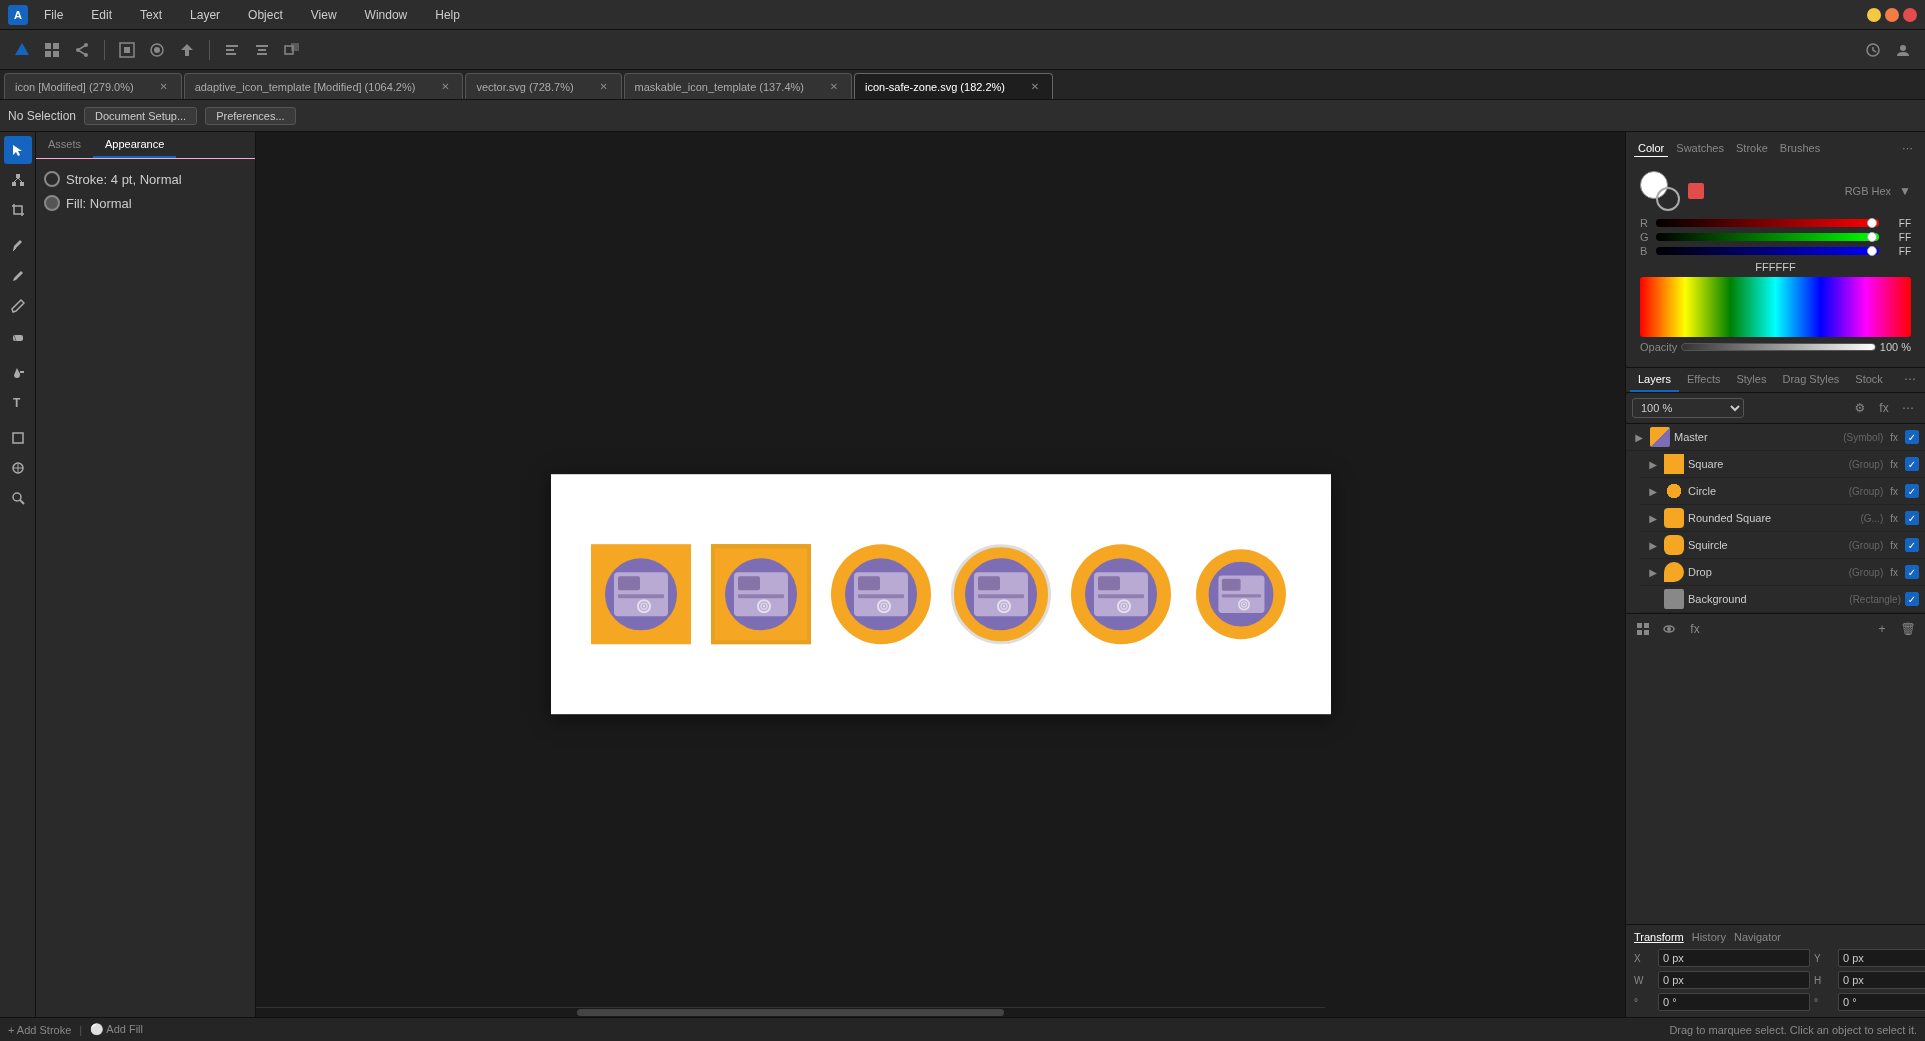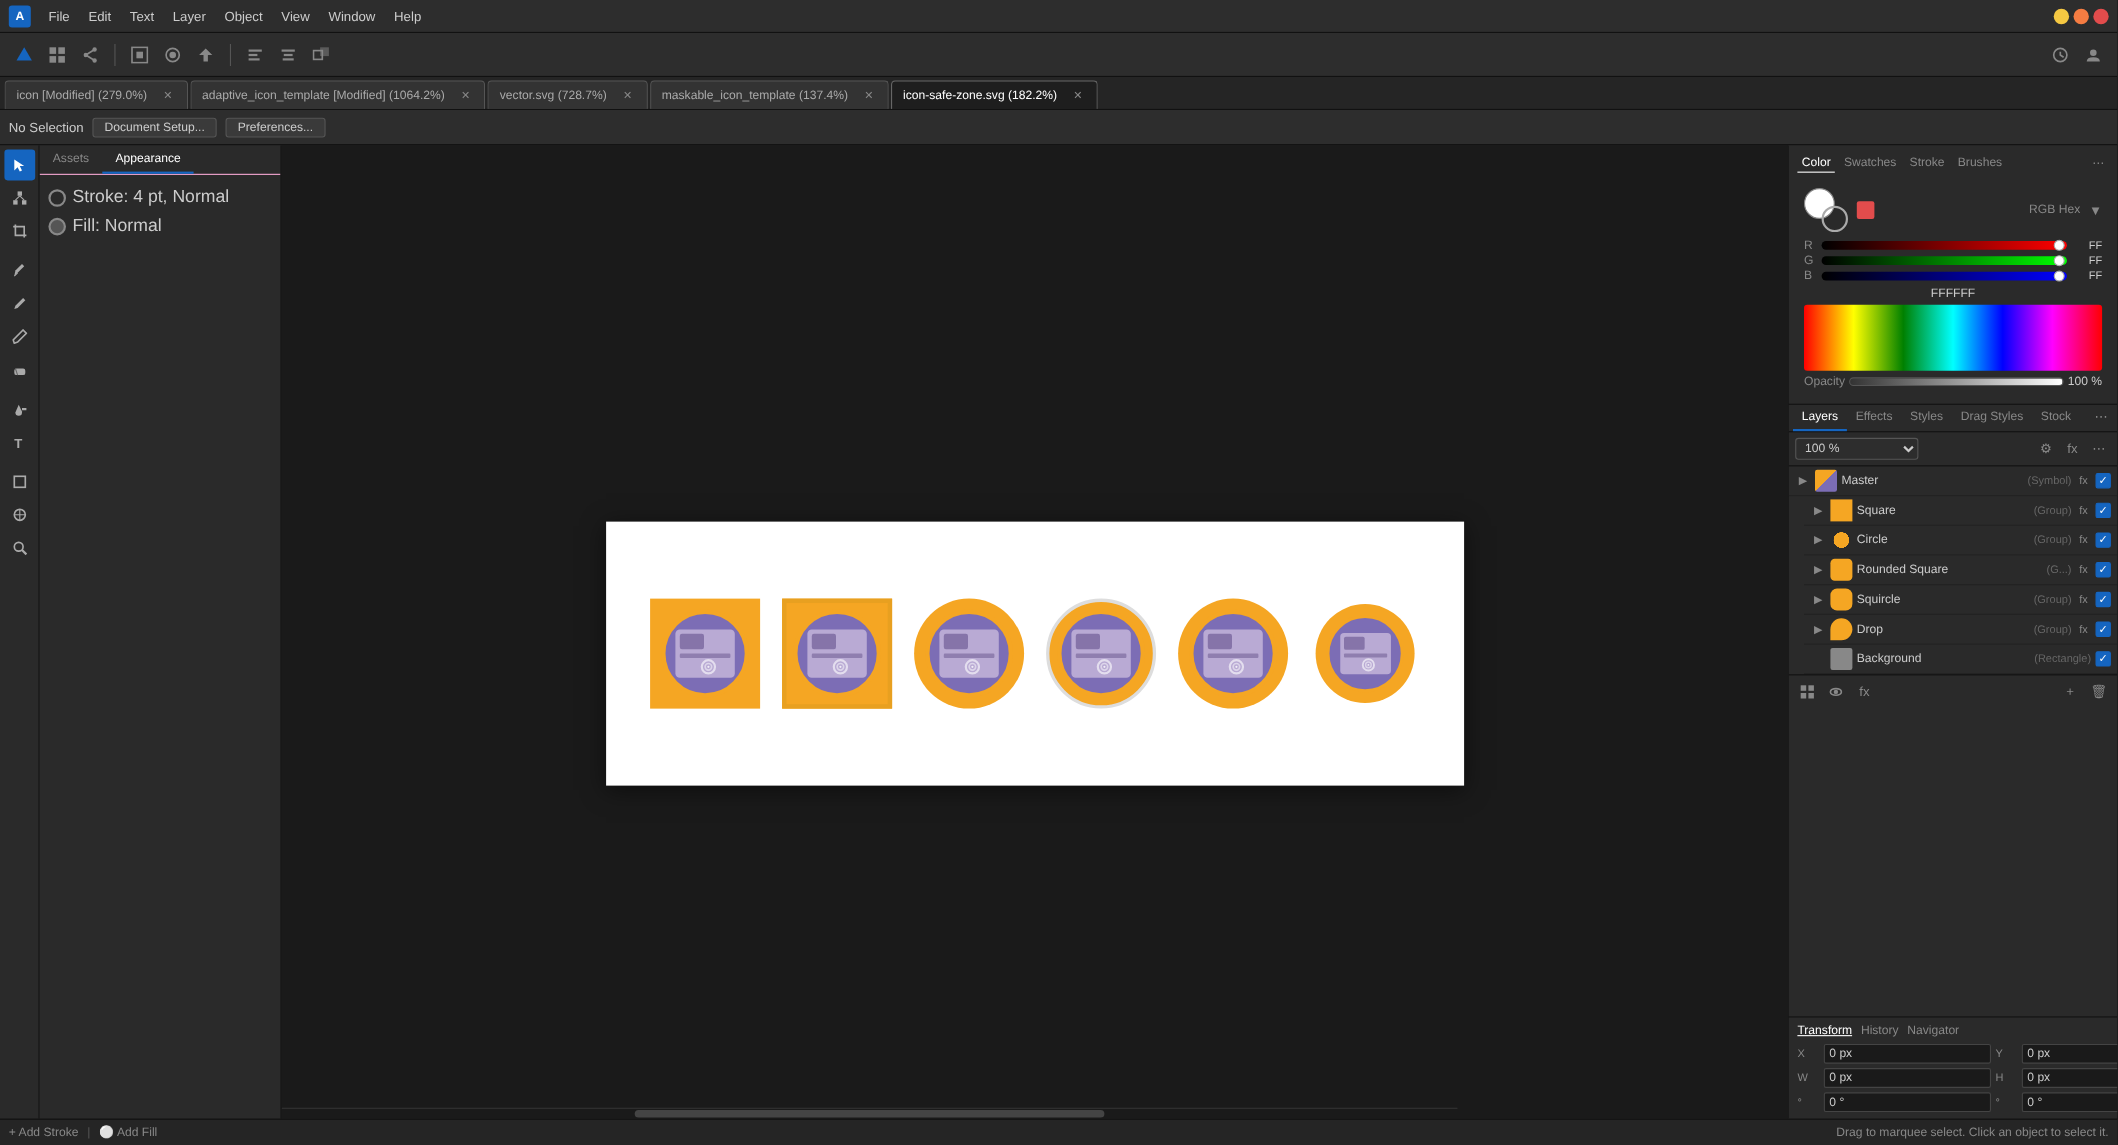--- a/index.html
+++ b/index.html
@@ -27,21 +27,21 @@
     }
     #app-logo {
       width: 20px; height: 20px;
       background: #1565c0;
       border-radius: 3px;
       display: flex; align-items: center; justify-content: center;
       color: #fff; font-weight: bold; font-size: 11px;
       margin-right: 8px;
     }
     #menu-bar {
-      display: flex; gap: 1px; flex: 1;
+      display: flex; gap: 12px; flex: 1;
     }
     .menu-item {
       padding: 2px 8px;
       color: #ccc;
       cursor: pointer;
       border-radius: 3px;
       font-size: 12px;
     }
     #title-controls {
       display: flex; gap: 4px;
@@ -94,21 +94,21 @@
     }
     .tab {
       height: 26px;
       padding: 0 10px;
       background: #333;
       border: 1px solid #555;
       border-bottom: none;
       border-radius: 4px 4px 0 0;
       display: flex;
       align-items: center;
-      gap: 12px;
+      gap: 23px;
       cursor: pointer;
       font-size: 11px;
       color: #aaa;
       margin-right: 2px;
       white-space: nowrap;
       margin-top: 32px;
     }
     .tab.active {
       background: #1e1e1e;
       color: #fff;
@@ -198,21 +198,21 @@
       border-bottom: 2px solid #1565c0;
     }
     .prop-content {
       padding: 8px;
     }
     .prop-row {
       display: flex;
       align-items: center;
       gap: 6px;
       padding: 4px 0;
-      font-size: 16px;
+      font-size: 13px;
     }
     .prop-icon {
       width: 16px; height: 16px;
       border-radius: 50%;
       border: 2px solid #888;
       flex-shrink: 0;
     }
     .prop-icon.filled {
       background: #555;
     }

